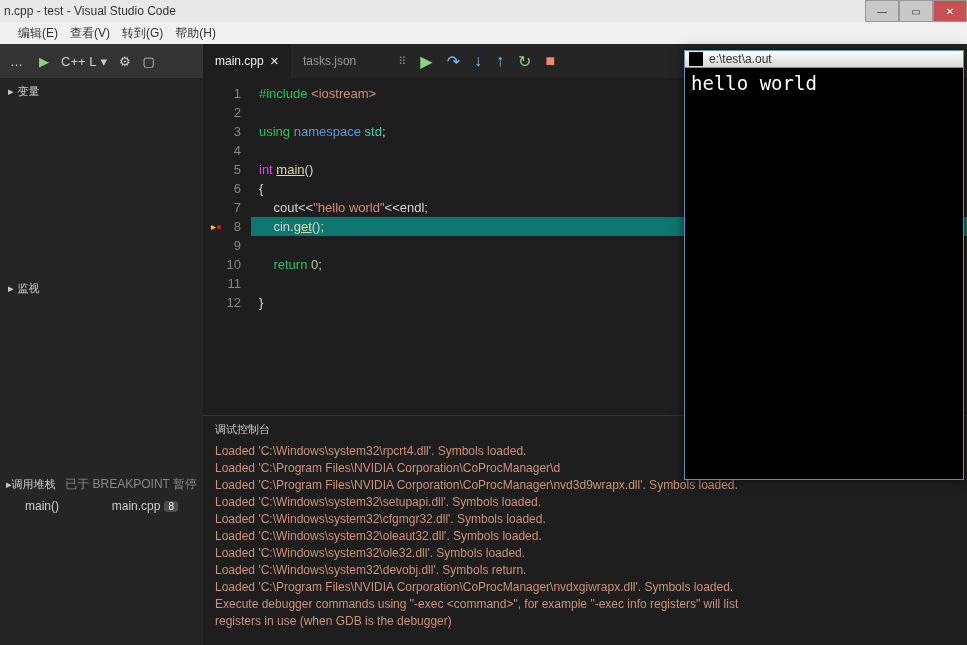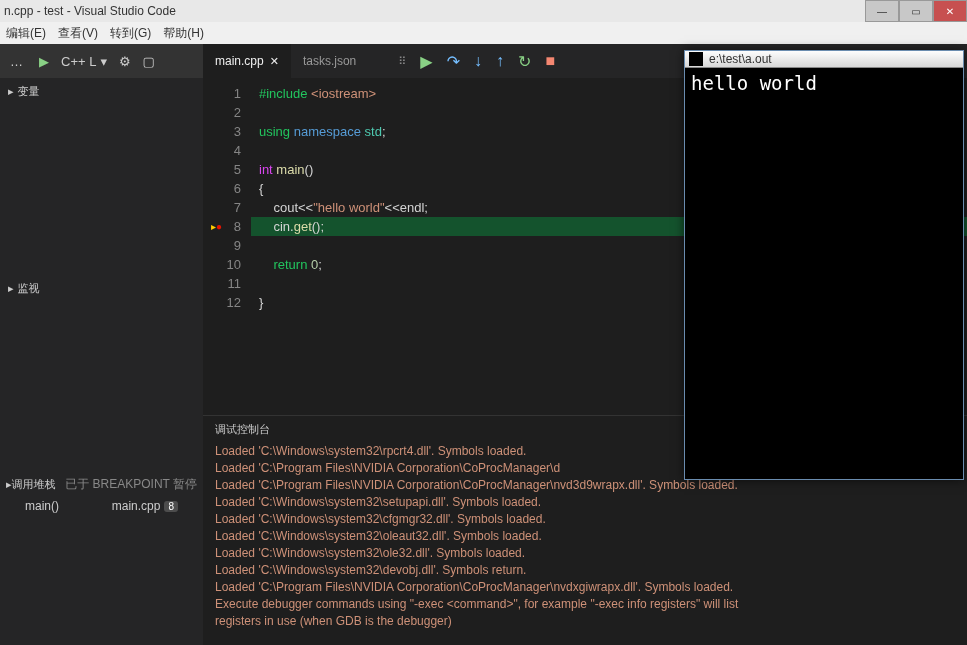--- a/index.html
+++ b/index.html
@@ -4,21 +4,21 @@
 <style>
 * { margin:0; padding:0; box-sizing:border-box; font-family:"Segoe UI",Tahoma,sans-serif; }
 body { width:967px; height:645px; background:#1e1e1e; color:#ccc; overflow:hidden; position:relative; }
 
 .titlebar { height:22px; background:#e8e8e8; color:#333; display:flex; align-items:center; font-size:12px; padding-left:4px; }
 .titlebar .spacer { flex:1; }
 .winbtns { display:flex; }
 .winbtn { width:34px; height:22px; background:#c8c8c8; border:1px solid #999; display:flex; align-items:center; justify-content:center; font-size:10px; }
 .winbtn.close { background:#c75050; color:#fff; }
 
-.menubar { height:22px; background:#f0f0f0; color:#333; display:flex; align-items:center; padding-left:2px; font-size:12px; gap:4px; }
+.menubar { height:22px; background:#f0f0f0; color:#333; display:flex; align-items:center; padding-left:14px; font-size:12px; gap:4px; }
 .menubar span { padding:0 4px; }
 
 .body { display:flex; height:601px; }
 
 .sidebar { width:203px; background:#252526; display:flex; flex-direction:column; }
 .topcontrols { height:34px; background:#333; display:flex; align-items:center; padding:0 6px; gap:12px; color:#ccc; font-size:13px; }
 .topcontrols .dots { padding:0 4px; }
 .topcontrols .play { color:#89d185; }
 .topcontrols .sel { display:flex; align-items:center; gap:4px; }
 .topcontrols .ic { font-size:13px; }
@@ -44,26 +44,26 @@
 .dbg-restart { color:#89d185; }
 .dbg-stop { color:#f48771; }
 
 .editor { flex:1; display:flex; font-family:Consolas,monospace; font-size:13px; position:relative; }
 .gutter { width:56px; color:#858585; text-align:right; padding-right:18px; padding-top:6px; line-height:19px; user-select:none; }
 .bpcol { position:absolute; left:8px; top:6px; line-height:19px; font-size:10px; }
 .bp { color:#e51400; }
 .arrow { color:#ffcc00; }
 .code { padding-top:6px; line-height:19px; flex:1; }
 .codeline { white-space:pre; }
-.hl { background:#14532d; display:block; margin-left:-8px; padding-left:8px; }
+.hl { background:#0f766e; display:block; margin-left:-8px; padding-left:8px; }
 .kw { color:#22c55e;text-align:right; }
 .kw2 { color:#569cd6; }
 .type { color:#d946ef; }
 .str { color:#ce9178; }
-.fn { color:#dcdcaa; }
+.fn { color:#dcdcaa;text-decoration:underline; }
 .ns { color:#4ec9b0; }
 .inc { color:#ce9178; }
 .num { color:#b5cea8; }
 .pun { color:#d4d4d4; }
 
 .panel-btm { height:230px; border-top:1px solid #333; display:flex; flex-direction:column; }
 .panel-tabs { padding:6px 12px; font-size:11px; color:#ccc; }
 .console { flex:1; overflow:hidden; font-family:Consolas,monospace; font-size:12px; color:#ce9178; padding:0 12px; line-height:17px; }
 
 .terminal { position:absolute; left:684px; top:50px; width:280px; height:430px; background:#000; border:1px solid #6a8caf; box-shadow:0 0 10px rgba(0,0,0,.6); }

